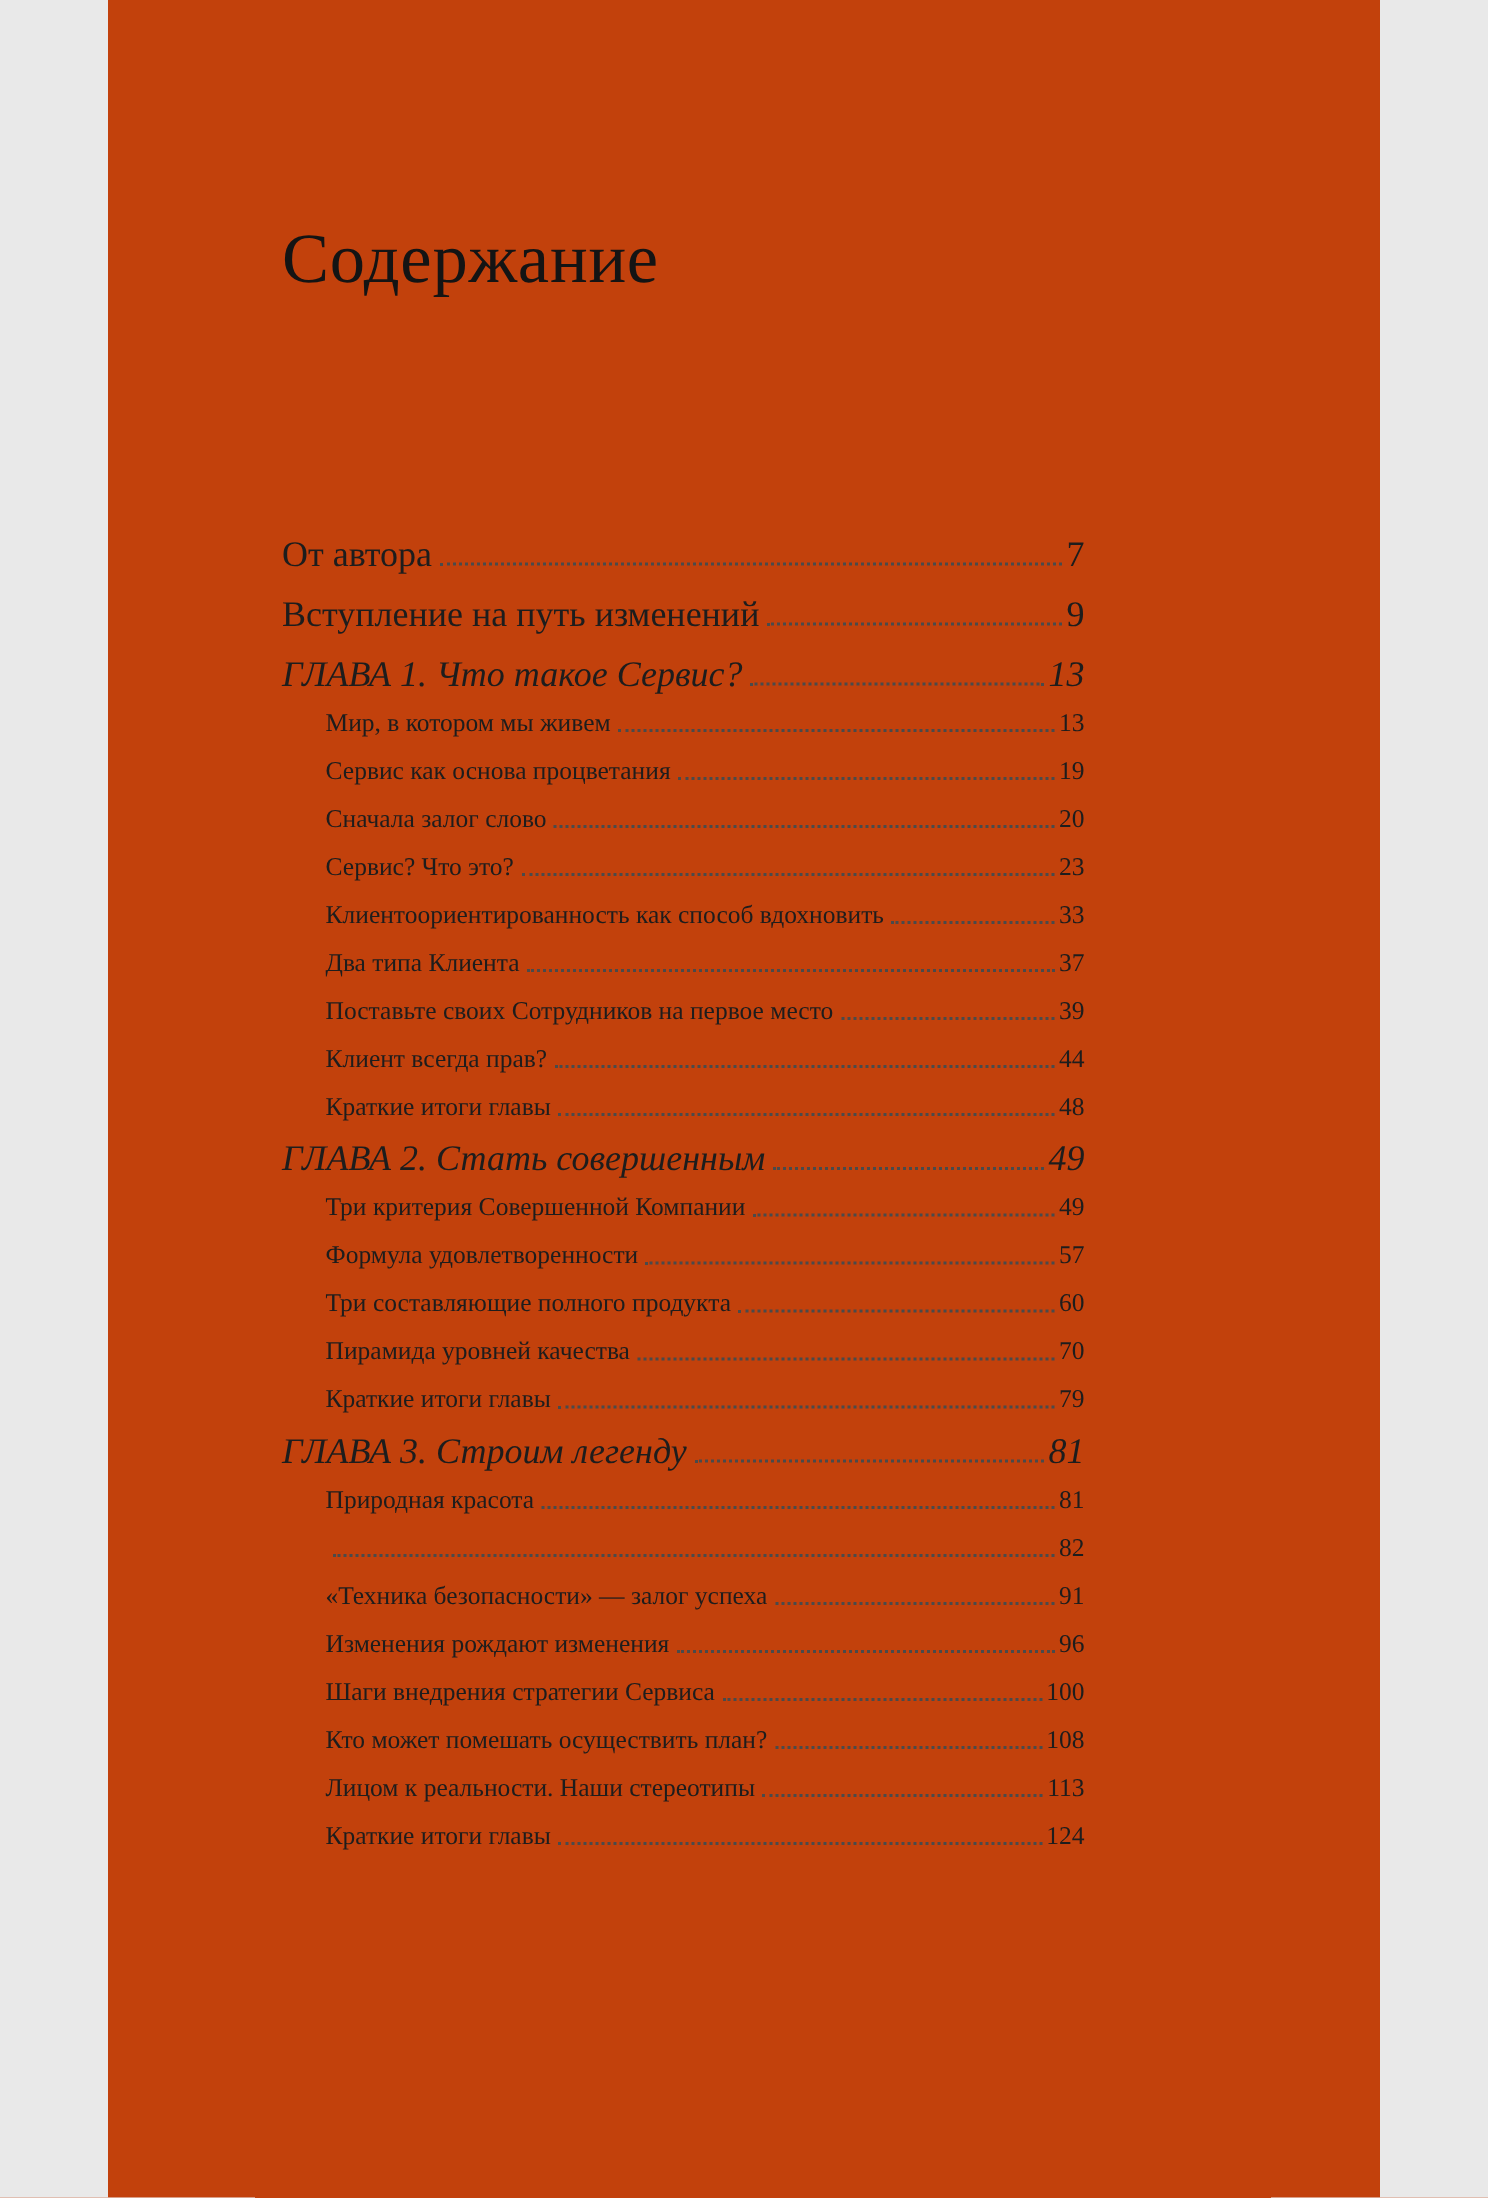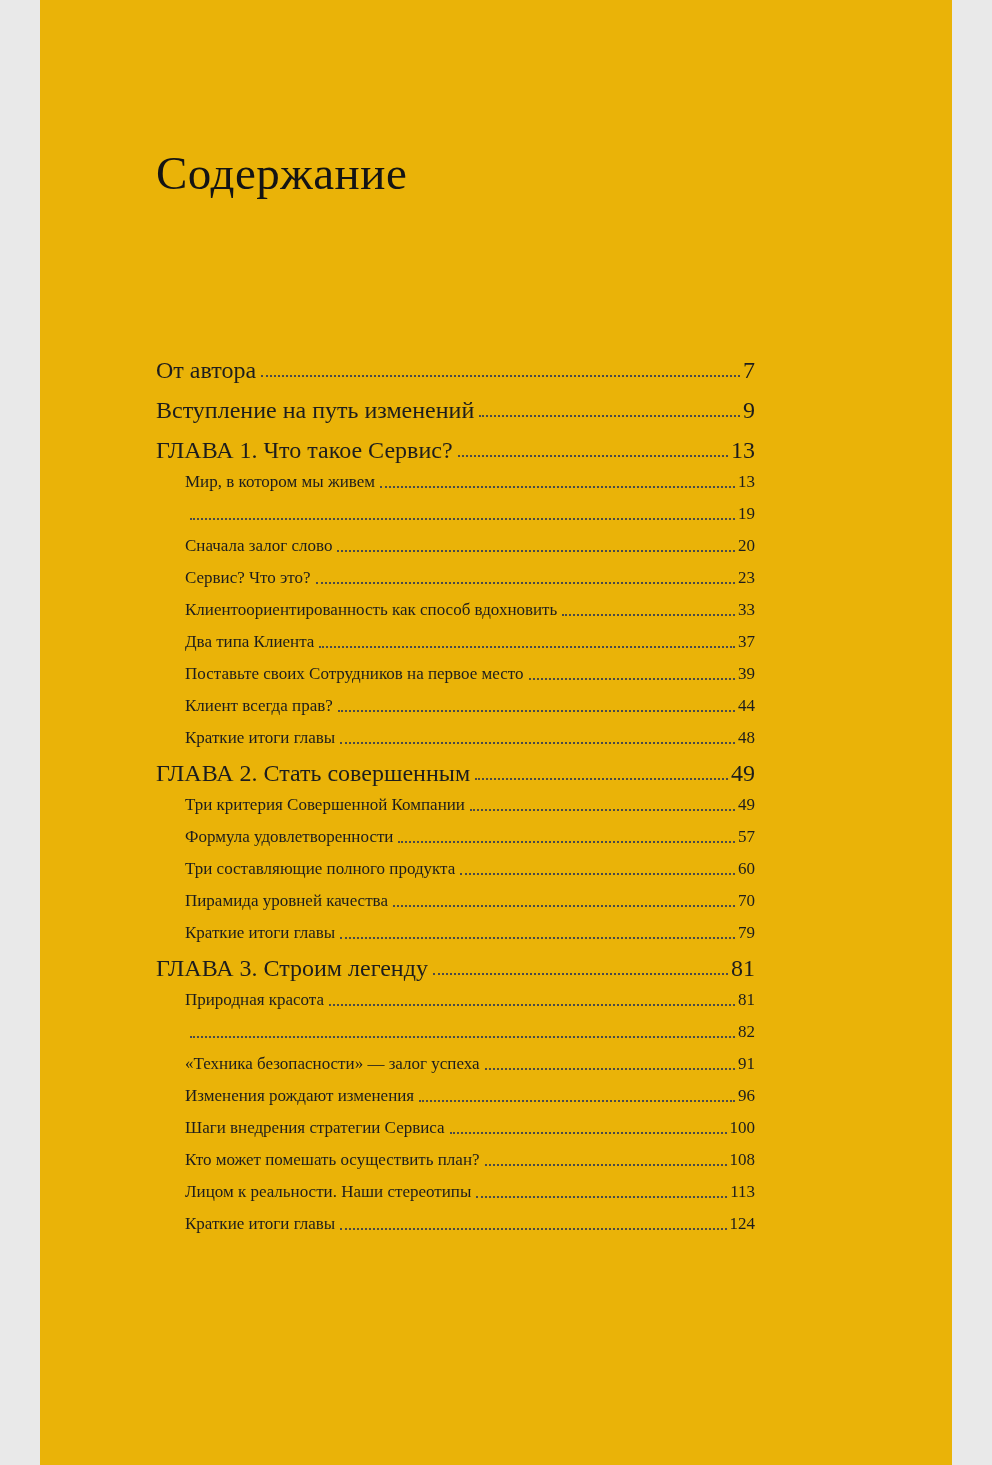--- a/index.html
+++ b/index.html
@@ -2,24 +2,24 @@
 <html lang="ru"><head>
 <meta charset="utf-8">
 <style>
   html, body {
     margin: 0;
     padding: 0;
     background: #e9e9e9;
   }
   .page {
     position: relative;
-    width: 912px;
+    width: 848px;
     height: 1465px;
     margin: 0 auto;
-    background: #eab308;
+    background: #c2410c;
     box-sizing: border-box;
     padding: 148px 197px 0 116px;
     overflow: hidden;
     font-family: "Liberation Serif", "DejaVu Serif", serif;
     color: #1d1d1d;
   }
   .page-title {
     font-size: 47px;
     line-height: 1.08;
     font-weight: 400;
@@ -42,20 +42,21 @@
     font-size: 17px;
     line-height: 22px;
     padding-left: 29px;
     margin-bottom: 10px;
   }
   .entry.front {
     margin-bottom: 17px;
   }
   .entry.chapter {
     margin-top: 13px;
+    font-style: italic;
   }
   .entry-label {
     flex: 0 0 auto;
   }
   .dots {
     flex: 1 1 auto;
     min-width: 12px;
     border-bottom: 2px dotted #4a4a4a;
     margin: 0 3px 5px 5px;
   }
@@ -85,20 +86,21 @@
     <span class="entry-label">ГЛАВА 1. Что такое Сервис?</span>
     <span class="dots"></span>
     <span class="entry-page">13</span>
   </div>
       <div class="entry sub">
     <span class="entry-label">Мир, в котором мы живем</span>
     <span class="dots"></span>
     <span class="entry-page">13</span>
   </div>
       <div class="entry sub">
+    <span class="entry-label">Сервис как основа процветания</span>
     <span class="dots"></span>
     <span class="entry-page">19</span>
   </div>
       <div class="entry sub">
     <span class="entry-label">Сначала залог слово</span>
     <span class="dots"></span>
     <span class="entry-page">20</span>
   </div>
       <div class="entry sub">
     <span class="entry-label">Сервис? Что это?</span>

